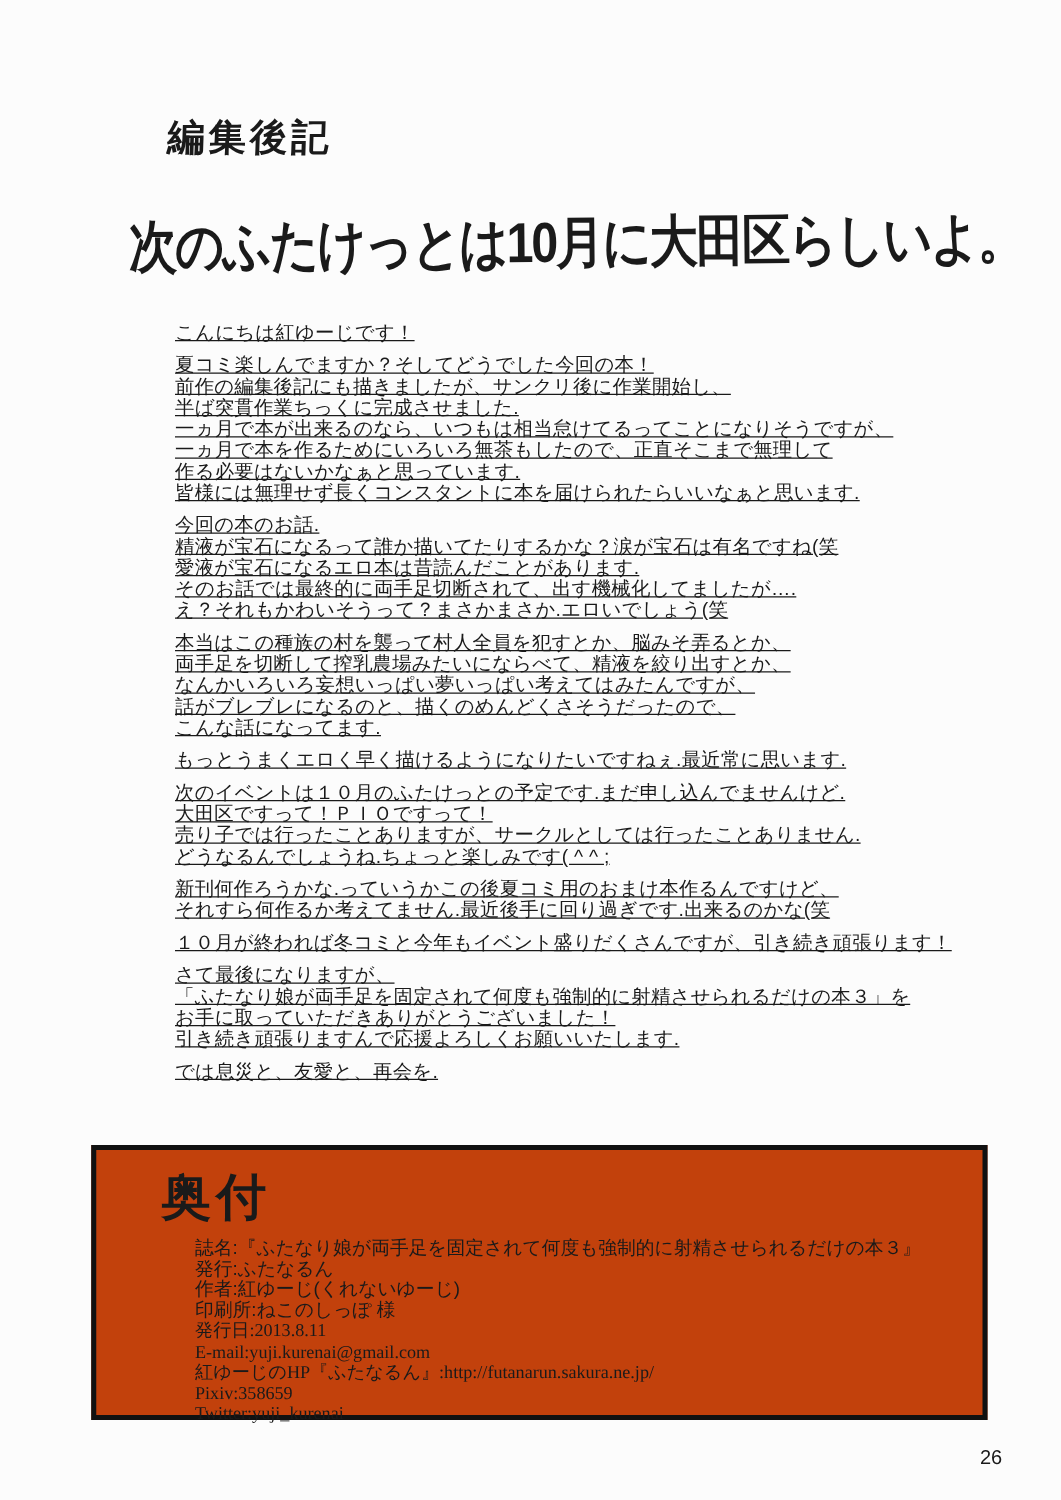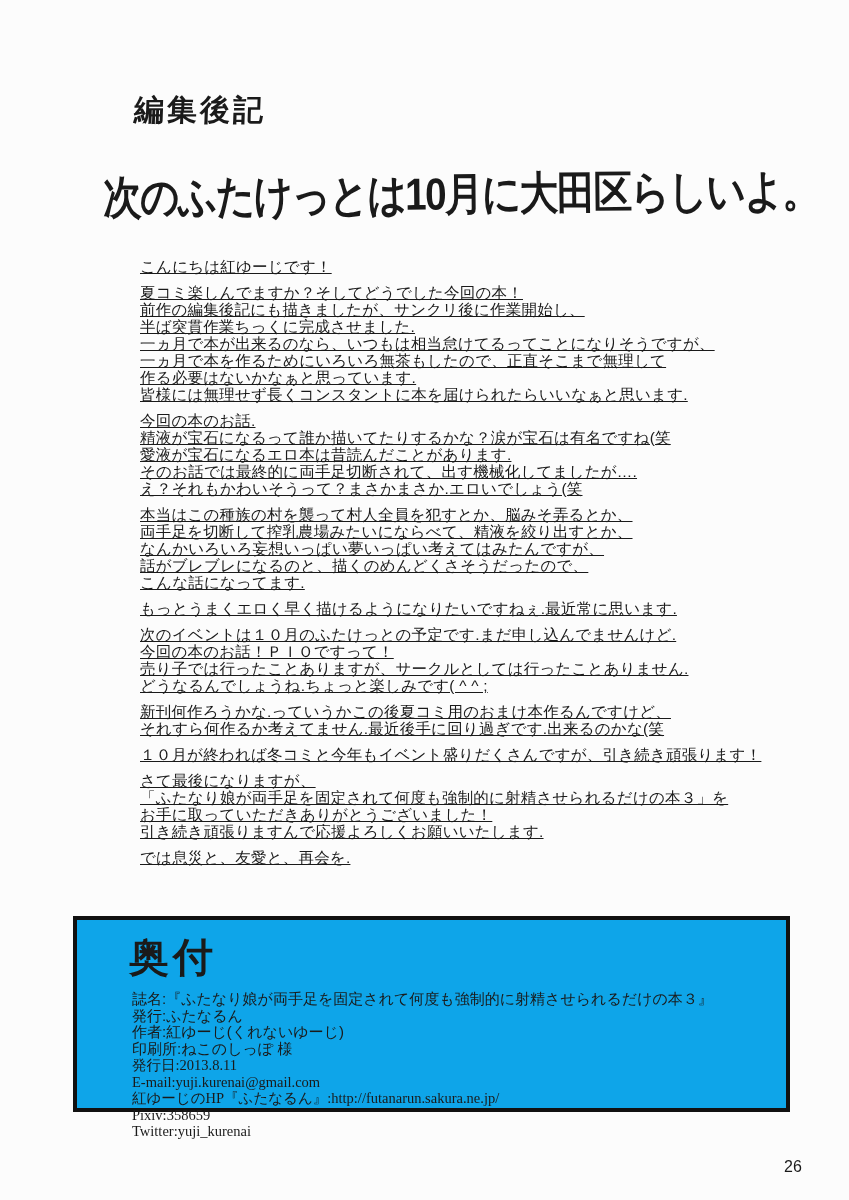--- a/index.html
+++ b/index.html
@@ -25,29 +25,29 @@
     letter-spacing:-2px;
   }
   .body-text{
     position:absolute;left:140px;top:258px;width:620px;
     font-size:15.5px;line-height:17px;
     letter-spacing:0.2px;
   }
   .para{margin:0 0 9px 0;text-decoration:underline;}
   .line{white-space:nowrap;}
   .colophon-box{
-    position:absolute;left:73px;top:916px;width:717px;height:196px;
+    position:absolute;left:73px;top:916px;width:717px;height:220px;
     border:4px solid #111;box-sizing:border-box;
-    background:#0ea5e9;
+    background:#c2410c;
   }
   .colophon-title{
     margin:10px 0 6px 52px;
     font-size:40px;font-weight:bold;letter-spacing:4px;
   }
-  .colophon-lines{margin-left:55px;font-size:15px;line-height:16.5px;}
+  .colophon-lines{margin-left:79px;font-size:15px;line-height:16.5px;}
   .cline{white-space:nowrap;}
   .cline.mono{font-family:Liberation Serif, serif;font-size:14.5px;}
   .page-number{
     position:absolute;left:784px;top:1158px;
     font-size:16px;letter-spacing:0;
   }
 </style>
 </head>
 <body>
 
@@ -82,21 +82,21 @@
         <div class="line">両手足を切断して搾乳農場みたいにならべて、精液を絞り出すとか、</div>
         <div class="line">なんかいろいろ妄想いっぱい夢いっぱい考えてはみたんですが、</div>
         <div class="line">話がブレブレになるのと、描くのめんどくさそうだったので、</div>
         <div class="line">こんな話になってます.</div>
       </div>
       <div class="para">
         <div class="line">もっとうまくエロく早く描けるようになりたいですねぇ.最近常に思います.</div>
       </div>
       <div class="para">
         <div class="line">次のイベントは１０月のふたけっとの予定です.まだ申し込んでませんけど.</div>
-        <div class="line">今回の本のお話！ＰＩＯですって！</div>
+        <div class="line">大田区ですって！ＰＩＯですって！</div>
         <div class="line">売り子では行ったことありますが、サークルとしては行ったことありません.</div>
         <div class="line">どうなるんでしょうね.ちょっと楽しみです( ^ ^ ;</div>
       </div>
       <div class="para">
         <div class="line">新刊何作ろうかな.っていうかこの後夏コミ用のおまけ本作るんですけど、</div>
         <div class="line">それすら何作るか考えてません.最近後手に回り過ぎです.出来るのかな(笑</div>
       </div>
       <div class="para">
         <div class="line">１０月が終われば冬コミと今年もイベント盛りだくさんですが、引き続き頑張ります！</div>
       </div>

